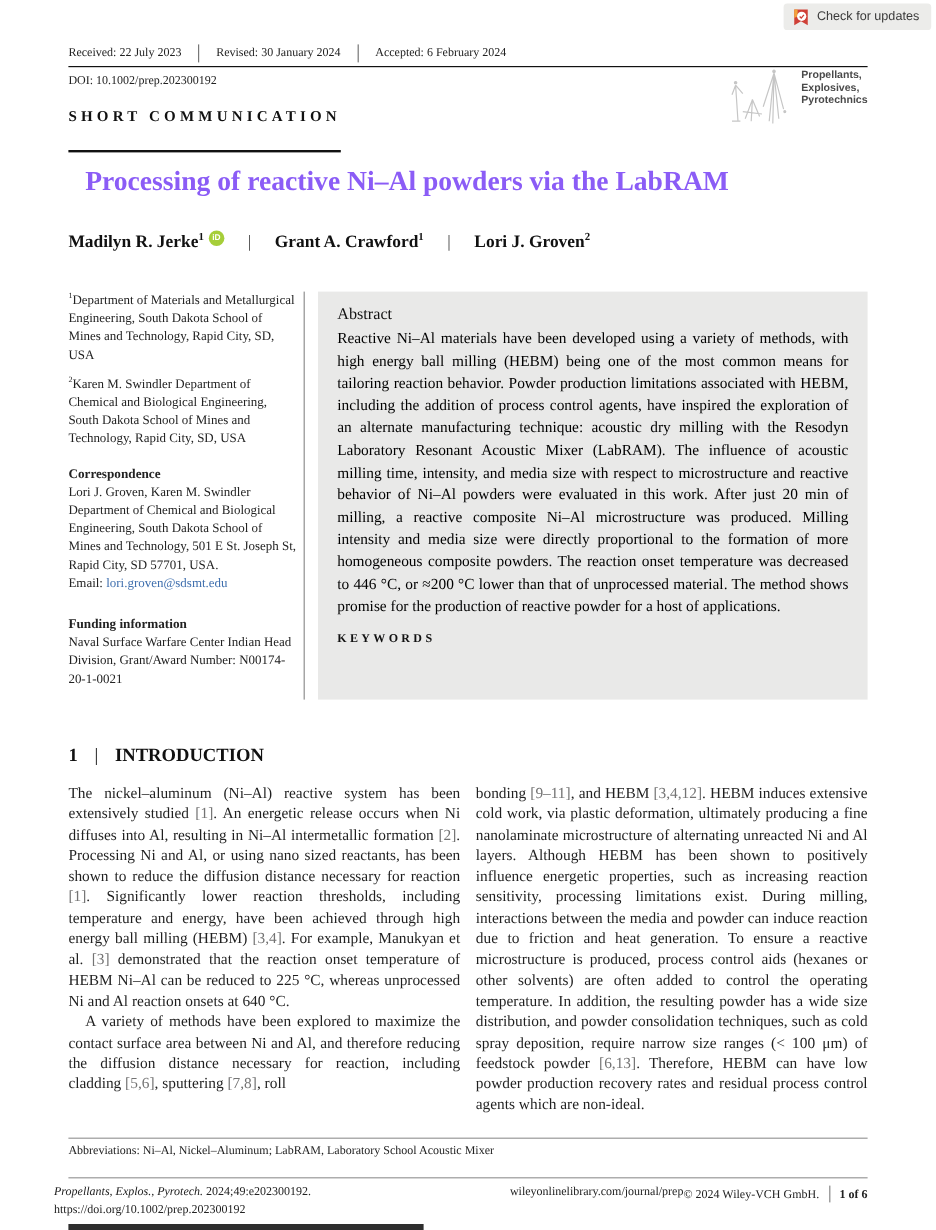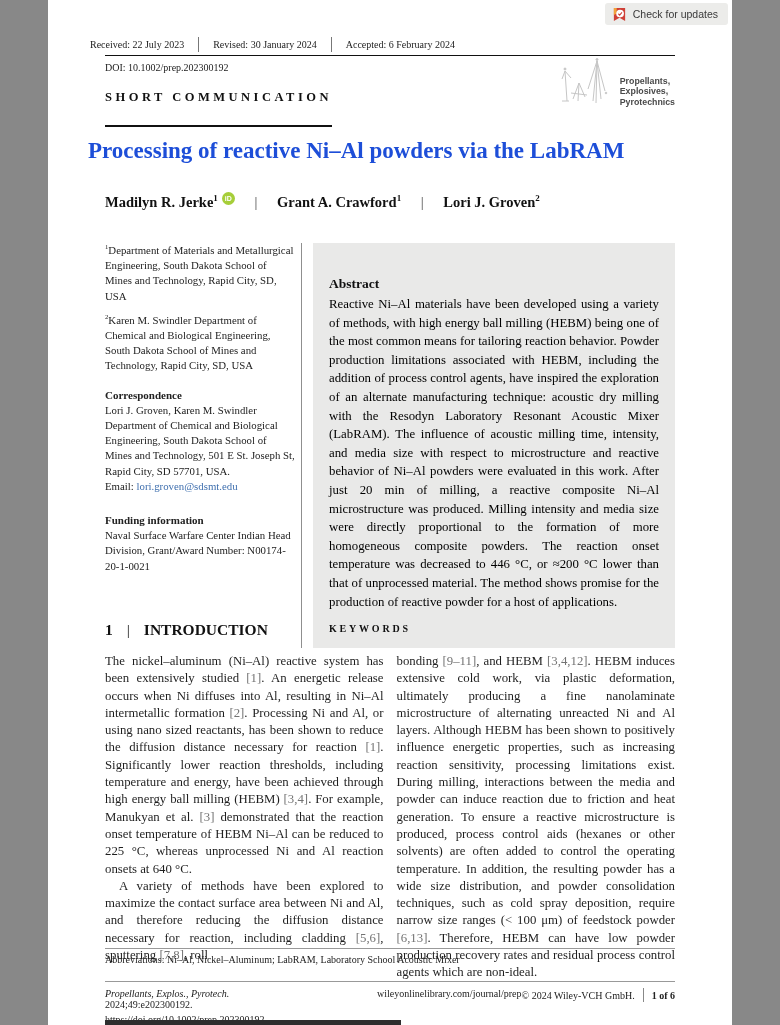--- a/index.html
+++ b/index.html
@@ -1,84 +1,84 @@
 <!DOCTYPE html>
 <html><head>
 <meta charset="utf-8">
 <style>
   * { margin:0; padding:0; box-sizing:border-box; }
   html,body { background:#888; }
   .page {
-    position:relative; width:684px; height:1025px; margin:0 auto;
+    position:relative; width:780px; height:1025px; margin:0 auto;
     background:#ffffff; color:#1f1f1f;
     font-family:"Liberation Serif", serif; overflow:hidden;
   }
   
   .badge {
     position:absolute; top:3px; right:4px; height:22px;
     display:flex; align-items:center; gap:6px; padding:0 10px 0 7px;
     background:#ececea; border-radius:3px; cursor:pointer;
     font-family:"Liberation Sans", sans-serif; font-size:10.5px; color:#3a3a3a;
   }
   .crossmark { width:15px; height:15px; }
   
   .dates-row {
-    position:absolute; top:37px; left:42px; right:57px;
+    position:absolute; top:37px; left:57px; right:57px;
     display:flex; align-items:center; font-size:10px; color:#222;
   }
   .dates-row .sep { width:1px; height:15px; background:#777; margin:0 14px; }
   .top-rule { position:absolute; top:55px; left:57px; right:57px; height:0; border-top:1.6px solid #111; }
   .doi-line { position:absolute; top:62px; left:57px; font-size:10px; color:#222; }
   .short-comm {
     position:absolute; top:90px; left:57px;
     font-size:12.5px; font-weight:bold; letter-spacing:3.5px; color:#111;
     padding-bottom:20px; border-bottom:2.2px solid #111;
   }
-  .logo { position:absolute; top:57px; right:57px; display:flex; align-items:flex-end; gap:5px; }
+  .logo { position:absolute; top:57px; right:57px; display:flex; align-items:flex-start; gap:5px; }
   .logo-text {
     font-family:"Liberation Sans", sans-serif; font-size:8.8px; font-weight:bold;
     color:#4a4a4a; line-height:10.5px;
   }
   
-  .title { position:absolute; top:138px; left:40px; right:57px; font-size:23px; font-weight:bold; color:#1d4ed8; }
+  .title { position:absolute; top:138px; left:71px; right:57px; font-size:23px; font-weight:bold; color:#8b5cf6; }
   .authors { position:absolute; top:192px; left:57px; right:57px; font-size:14.5px; font-weight:bold; color:#111; }
   .authors .asep { font-weight:normal; color:#444; margin:0 16px; }
   sup { font-size:0.62em; vertical-align:super; line-height:0; }
   .orcid {
     display:inline-block; width:13px; height:13px; border-radius:50%;
     background:#a6ce39; color:#fff; font-family:"Liberation Sans", sans-serif;
     font-size:7px; font-weight:bold; text-align:center; line-height:13px;
     vertical-align:super; margin-left:4px; cursor:pointer;
   }
   
   .info-section { position:absolute; top:243px; left:57px; right:57px; display:flex; align-items:stretch; }
   .sidebar { width:190px; flex:0 0 190px; font-size:10.8px; line-height:15.2px; color:#222; }
   .sidebar p { margin-bottom:9px; }
   .sidebar .shead { font-weight:bold; font-size:11px; margin-bottom:0; }
   .vdivider { width:1px; background:#8f8f8f; margin-left:6px; margin-right:11px; }
   .abstract-box { flex:1; background:#e9e9e8; padding:11px 16px 14px 16px; }
-  .abstract-head { font-size:13.5px; font-weight:bold; color:#111; margin-bottom:3px;margin-top:22px; }
+  .abstract-head { font-size:13.5px; font-weight:normal; color:#111; margin-bottom:3px; }
   .abstract-text { font-size:12.8px; line-height:18.6px; text-align:justify; color:#000000; }
   .kw-head { margin-top:12px; font-size:10px; font-weight:bold; letter-spacing:2.8px; color:#111; }
   .kw-text { font-size:11px; margin-top:2px; color:#222; }
   
   .section-heading { position:absolute; top:621px; left:57px; font-size:15.5px; font-weight:bold; color:#111; }
   .section-heading .pipe { font-weight:normal; margin:0 14px; }
   .body-cols { position:absolute; top:653px; left:57px; right:57px; display:flex; gap:13px; }
   .col { flex:1; font-size:12.8px; line-height:17.3px; text-align:justify; color:#1f1f1f; }
   .body-p { margin:0; }
   .body-p.indent { text-indent:14px; }
   .cite { color:#737373; cursor:pointer; }
   .link { color:#3f6fae; cursor:pointer;margin-top:24px; }
   
   .fn-rule { position:absolute; top:948px; left:57px; right:57px; border-top:1px solid #999; }
   .footnote { position:absolute; top:954px; left:57px; font-size:10px; color:#222; }
   .ft-rule { position:absolute; top:981px; left:57px; right:57px; border-top:1px solid #999; }
   .footer-row {
-    position:absolute; top:988px; left:57px; right:57px;
+    position:absolute; top:988px; left:45px; right:57px;
     display:flex; align-items:flex-start; font-size:10px; color:#222;
   }
   .footer-left { flex:1; }
   .footer-left .jname { font-style:italic; }
   .footer-left .doiurl { display:block; margin-top:4px; }
   .footer-center { flex:1; text-align:right; }
   .footer-right { display:flex; align-items:center; }
   .footer-right .fsep { width:1px; height:14px; background:#888; margin:0 8px; }
   .footer-right .pageno { font-weight:bold; }
   .edge-artifact { position:absolute; bottom:0; left:57px; width:296px; height:5px; background:#2e2e2e; }

